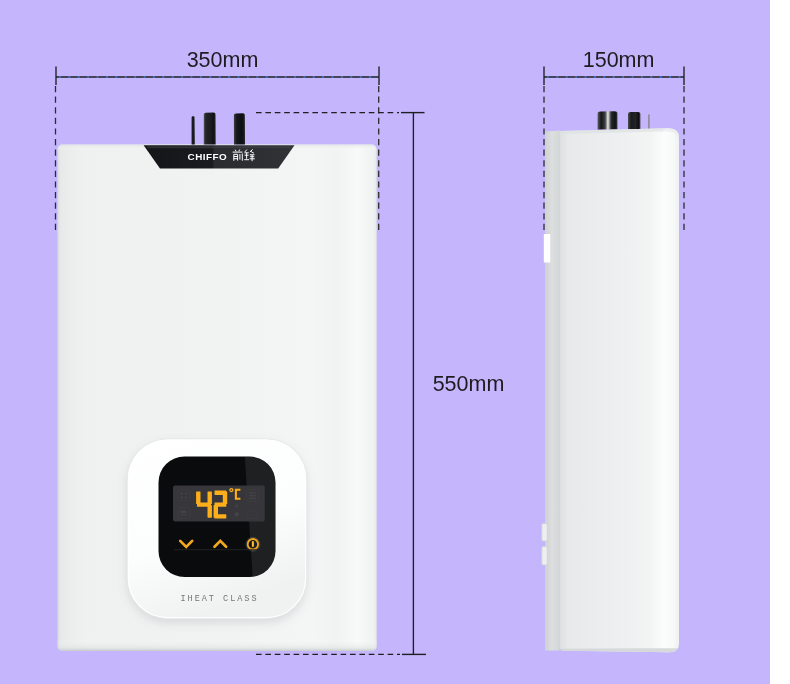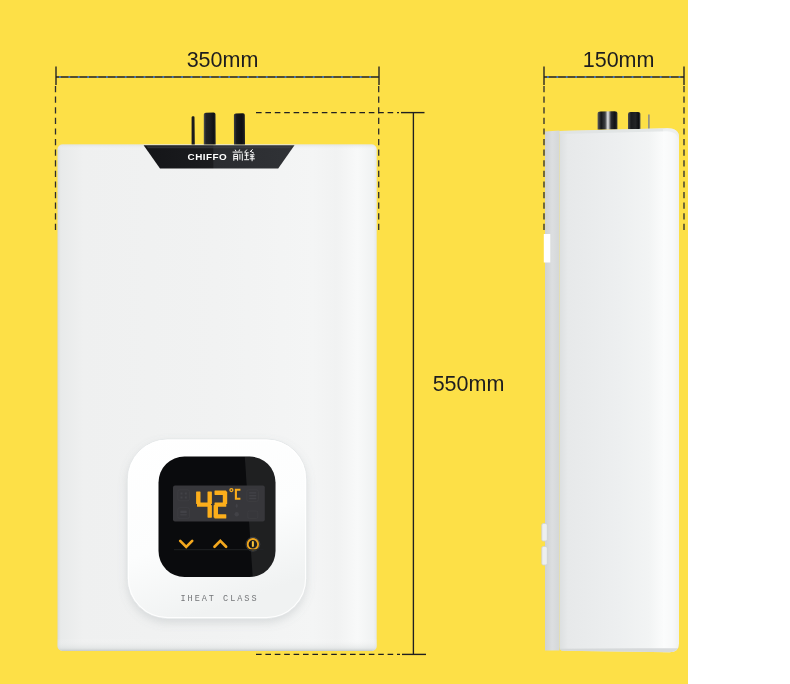--- a/index.html
+++ b/index.html
@@ -1,16 +1,16 @@
 <!DOCTYPE html>
 <html><head>
 <meta charset="utf-8">
 <style>
   html,body{margin:0;padding:0;background:#ffffff;}
-  #stage{position:relative;width:688px;height:684px;background:#fde047;overflow:hidden;
+  #stage{position:relative;width:770px;height:684px;background:#c4b5fd;overflow:hidden;
          font-family:"Liberation Sans", sans-serif;text-align:center;}
   svg{position:absolute;left:0;top:0;}
 </style>
 </head>
 <body>
 <div id="stage">
 <svg width="790" height="684" viewBox="0 0 790 684">
 <defs>
   <linearGradient id="gFront" x1="0" y1="0" x2="1" y2="0">
     <stop offset="0" stop-color="#d9dcdc"></stop>

